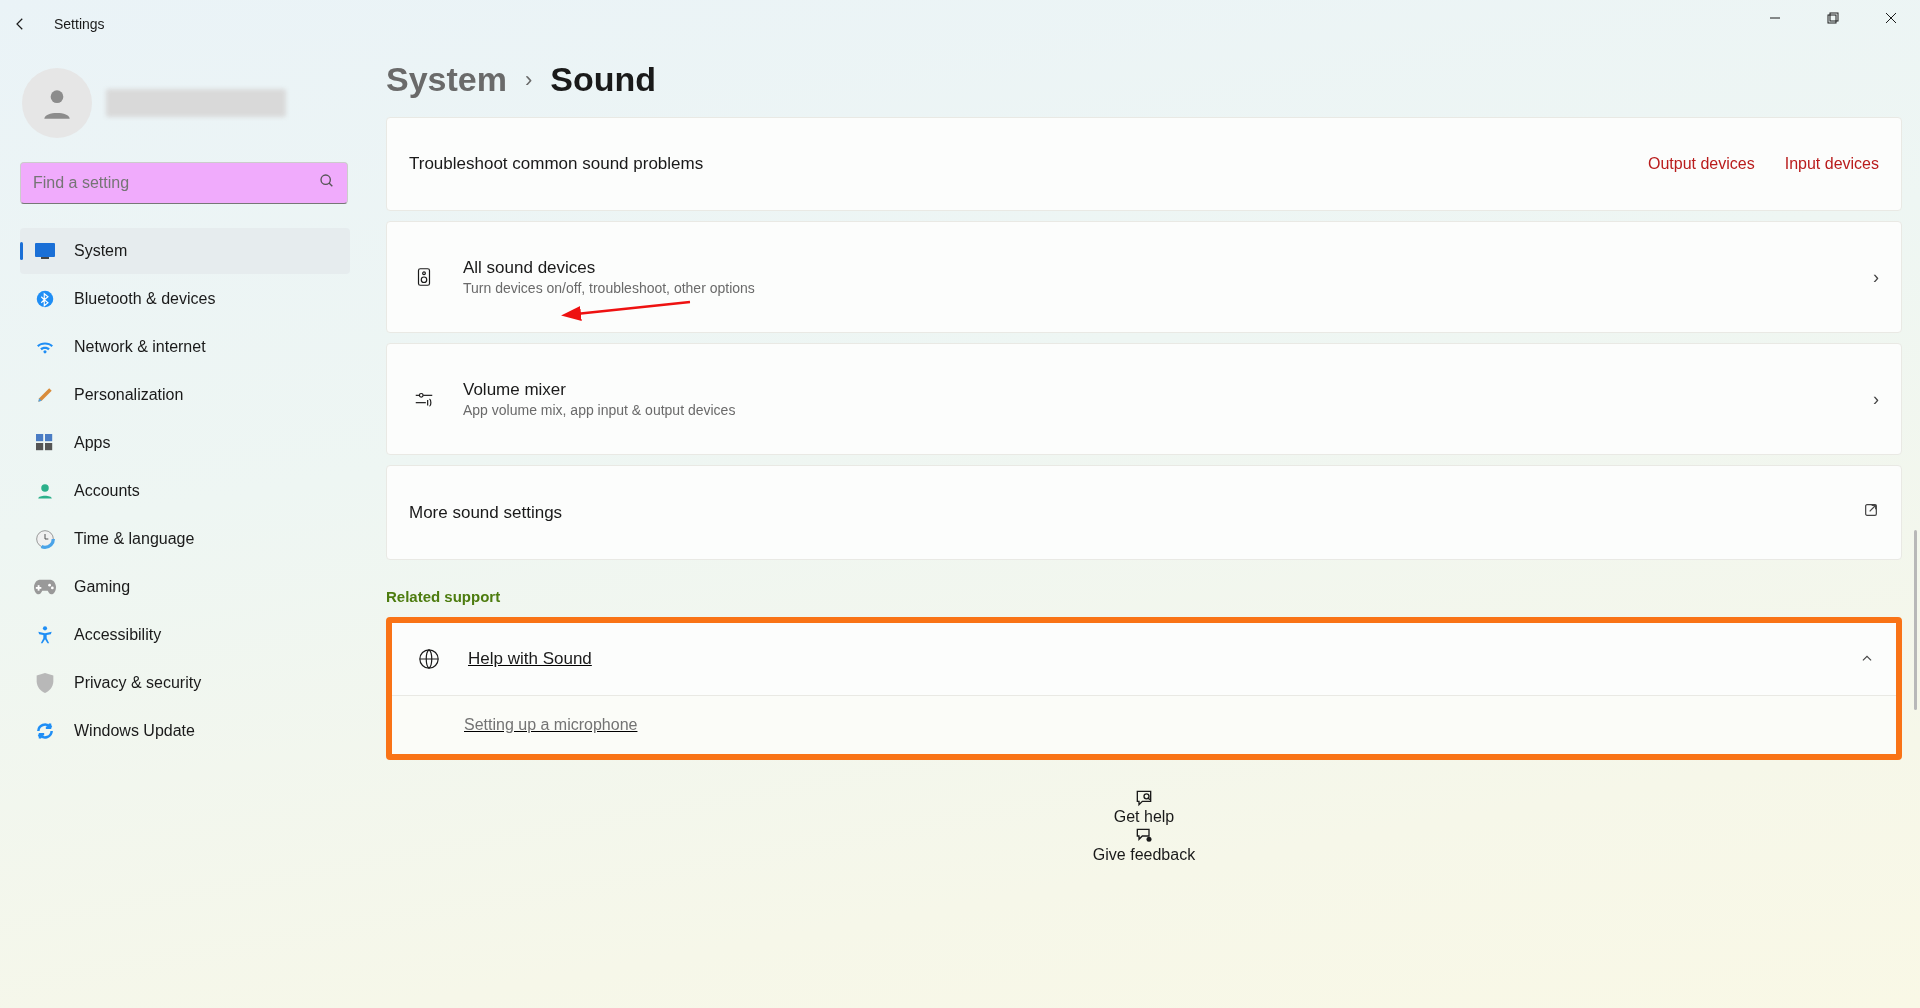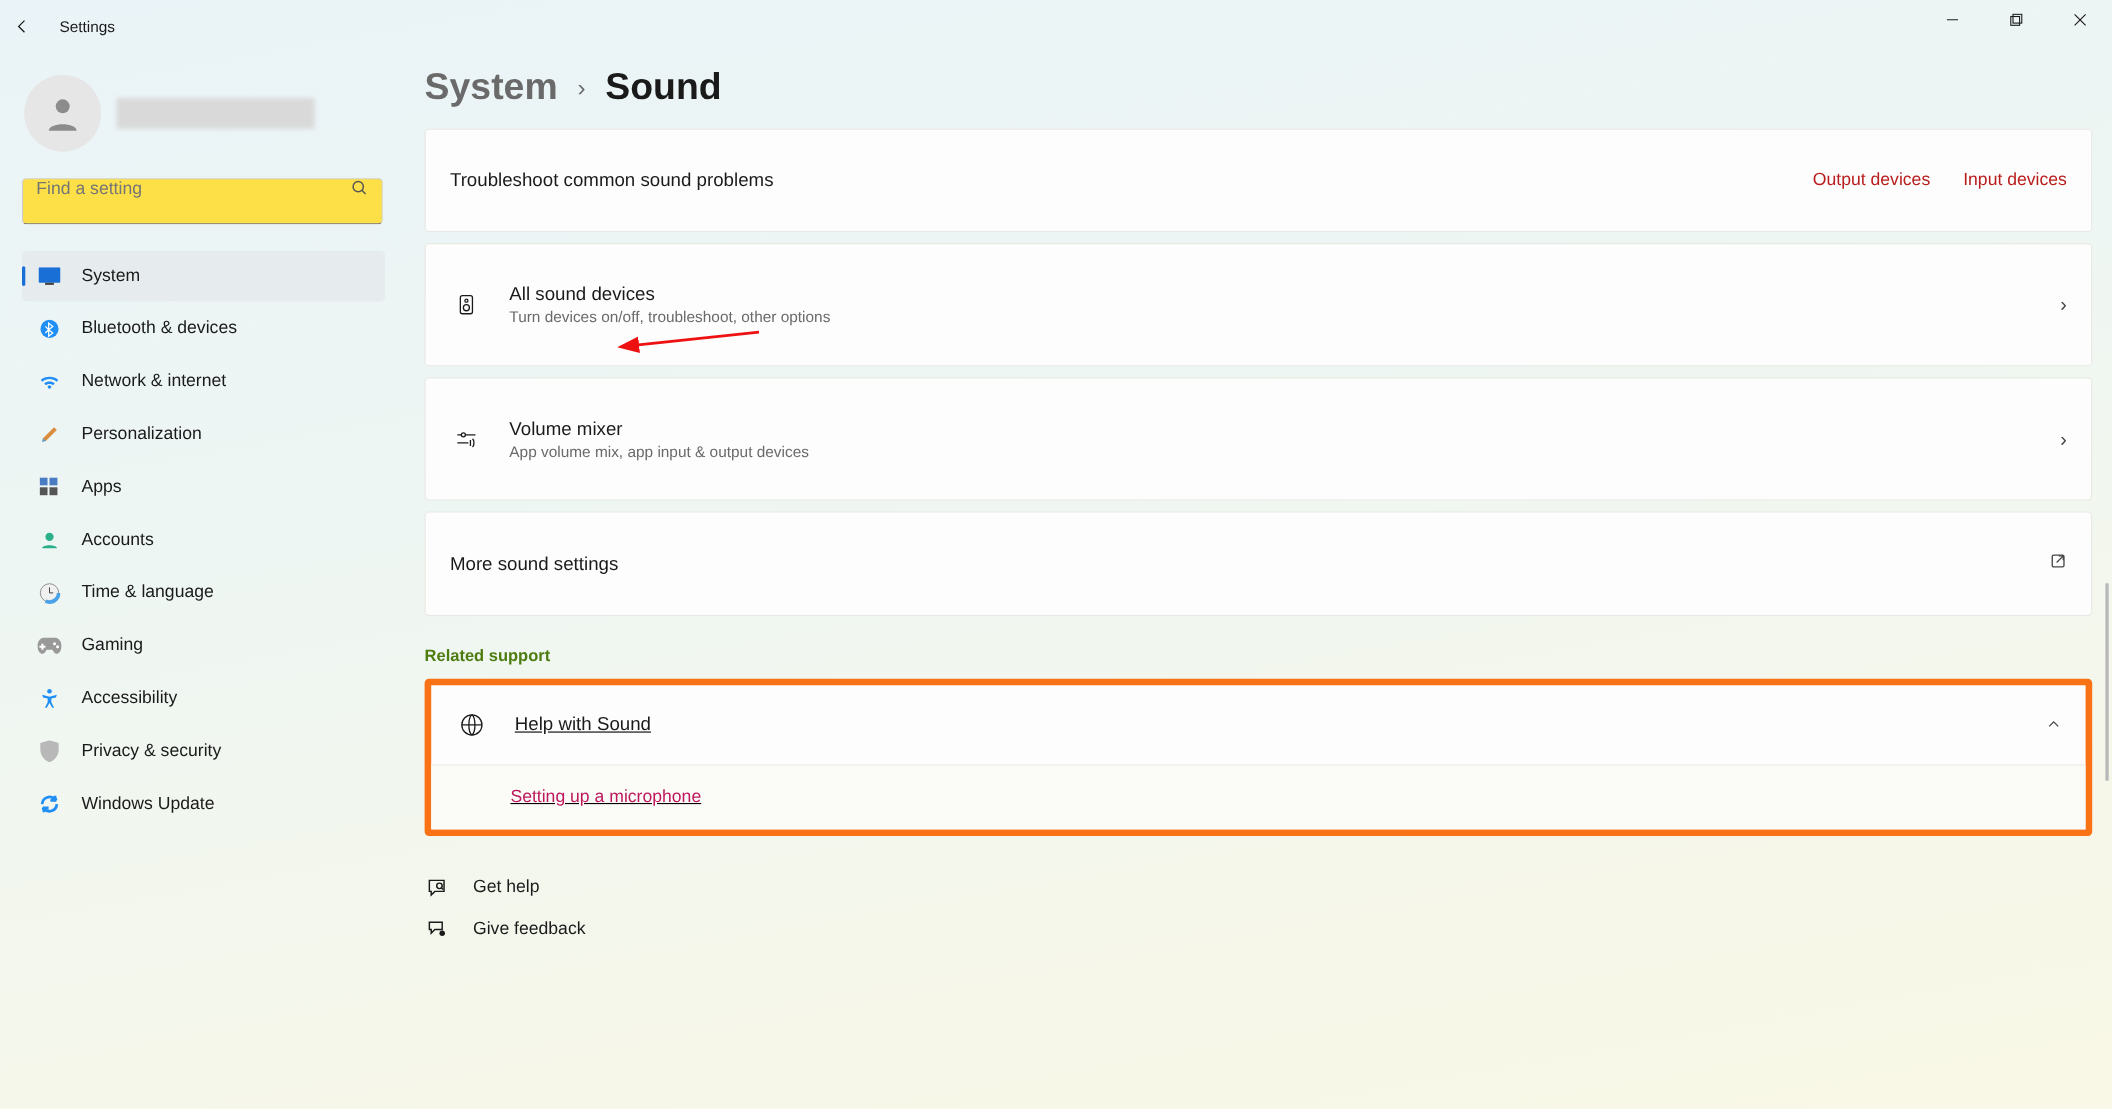--- a/index.html
+++ b/index.html
@@ -39,22 +39,22 @@
   .user-row { display:flex; align-items:center; gap:14px; margin-bottom:24px; padding-left:2px; }
   .avatar {
     width: 70px; height:70px; border-radius:50%; background:#e6e6e6;
     display:flex; align-items:center; justify-content:center;
   }
   .avatar svg { width:38px; height:38px; fill:#8c8c8c; }
   .user-name-blur {
     width:180px; height:28px; background:#d9d9d9; filter: blur(2px); border-radius:2px;
   }
   .search-wrap {
-    width: 328px; height: 42px; background:#fde047; border:1px solid #ccc; border-bottom:1.5px solid #777;
-    border-radius:4px; display:flex; align-items:flex-start; padding:0 12px; margin-bottom:24px;
+    width: 328px; height: 42px; background:#f0abfc; border:1px solid #ccc; border-bottom:1.5px solid #777;
+    border-radius:4px; display:flex; align-items:center; padding:0 12px; margin-bottom:24px;
   }
   .search-wrap input {
     flex:1; border:none; background:transparent; outline:none; font-size:16px; color:#555;
   }
   .search-ic { font-size:16px; color:#555; }
 
   .nav { display:flex; flex-direction:column; gap:2px; }
   .nav-item {
     height:46px; border-radius:4px; display:flex; align-items:center; gap:18px;
     padding-left:14px; font-size:16px; color:#1a1a1a; cursor:pointer; position:relative;
@@ -97,25 +97,25 @@
 
   .support-panel {
     background:#fcfdfc; border:6px solid #f97316; border-radius:4px; overflow:hidden;
     margin-bottom:28px;
     text-decoration:underline;
   }
   .support-head {
     display:flex; align-items:center; padding:20px 22px; min-height:72px;
   }
   .support-body {
-    border-top:1px solid #e9e9e4; padding:20px 22px 20px 72px; font-size:16px; color:#be185d;
+    border-top:1px solid #e9e9e4; padding:20px 22px 20px 72px; font-size:16px; color:#737373;
     background:#fbfcf8;
   }
   .bottom-links { margin-top:14px; }
-  .bottom-link { display:flex; align-items:center; gap:22px; font-size:16px; color:#1a1a1a; height:38px; cursor:pointer; }
+  .bottom-link { display:flex; align-items:center; font-size:16px; color:#1a1a1a; height:38px; cursor:pointer;flex-direction:column; }
   .bottom-link .bl-ic { width:22px; display:flex; justify-content:center; }
 
   
   .arrow-annot {
     position:absolute; left:570px; top:300px; pointer-events:none;
   }
   .arrow-annot svg { overflow:visible; }
 
   .scrollbar {
     position:absolute; right:3px; top:530px; width:3px; height:180px;

